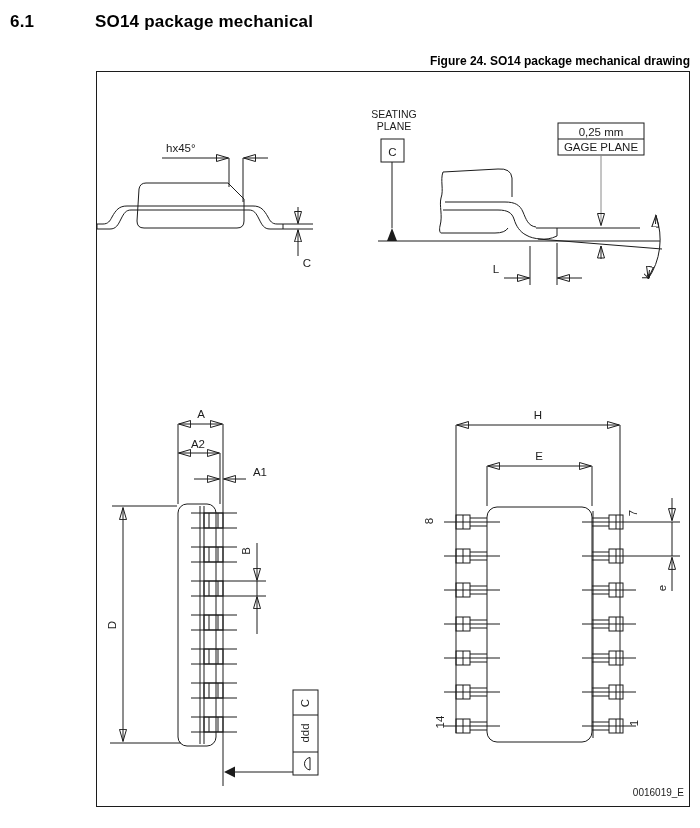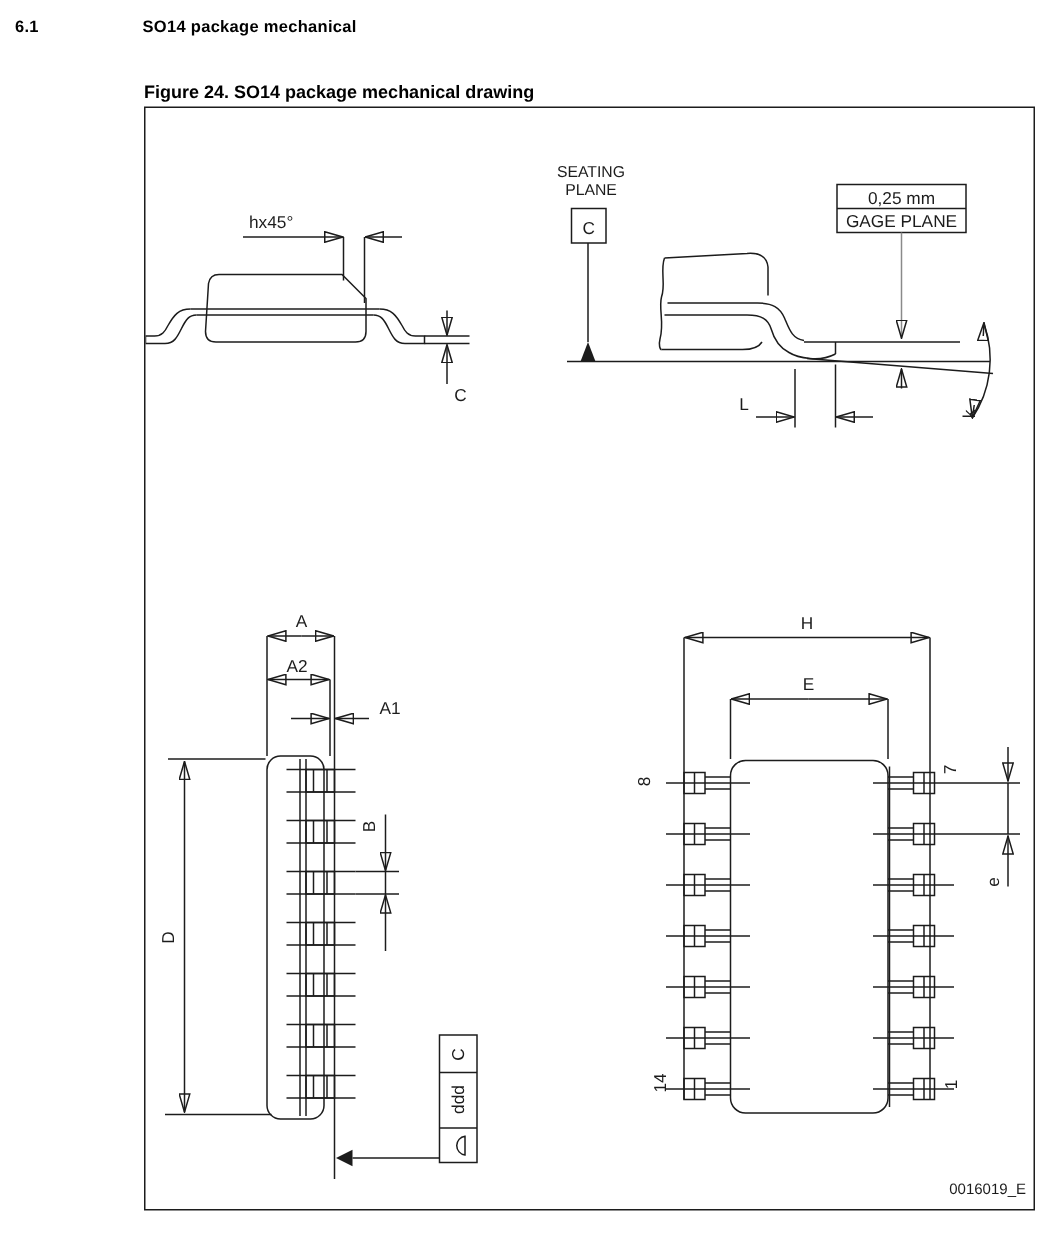--- a/index.html
+++ b/index.html
@@ -1,20 +1,20 @@
 <!DOCTYPE html>
 <html><head>
 <meta charset="utf-8">
 <style>
   html,body{margin:0;padding:0;background:#ffffff;}
   body{width:700px;height:828px;position:relative;font-family:"Liberation Sans",sans-serif;color:#000;overflow:hidden;}
-  .section-head{position:absolute;top:12px;font-size:11px;font-weight:bold;letter-spacing:.2px;}
+  .section-head{position:absolute;top:12px;font-size:17px;font-weight:bold;letter-spacing:.2px;}
   .sec-num{left:10px;}
   .sec-title{left:95px;}
-  .fig-caption{position:absolute;left:96px;top:54px;width:594px;text-align:left;font-size:12px;font-weight:bold;}
+  .fig-caption{position:absolute;left:96px;top:54px;width:594px;text-align:right;font-size:12px;font-weight:bold;}
   .fig-frame{position:absolute;left:96px;top:71px;width:592px;height:734px;border:1px solid #1c1c1c;background:#fff;}
   svg{display:block;}
   svg line, svg path, svg rect{stroke:#1c1c1c;stroke-width:1;fill:none;}
   svg path.fill, svg .fill{fill:#1c1c1c;stroke:none;}
   svg text{fill:#1c1c1c;stroke:none;font-family:"Liberation Sans",sans-serif;font-size:11.5px;}
   svg text.sm{font-size:10.5px;}
   svg text.code{font-size:10px;}
   .gray{stroke:#8a8a8a;}
 </style>
 </head>

